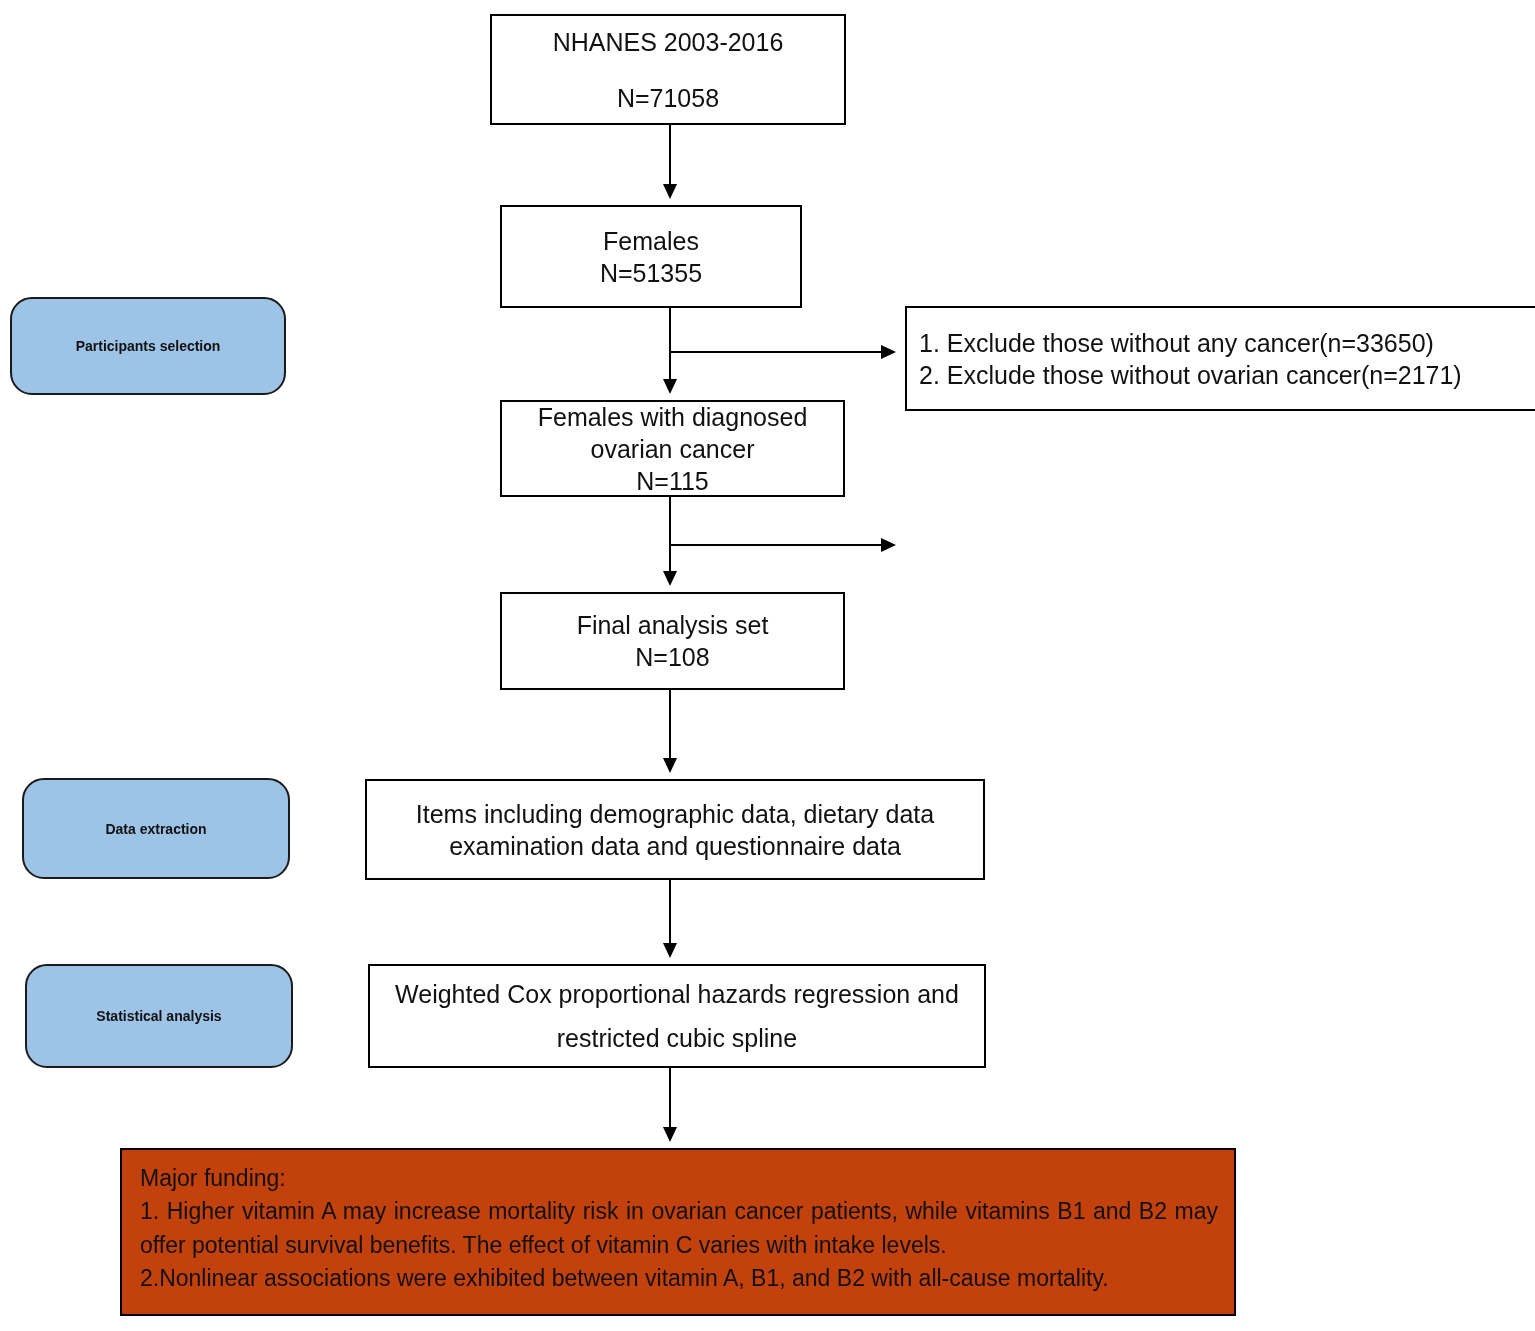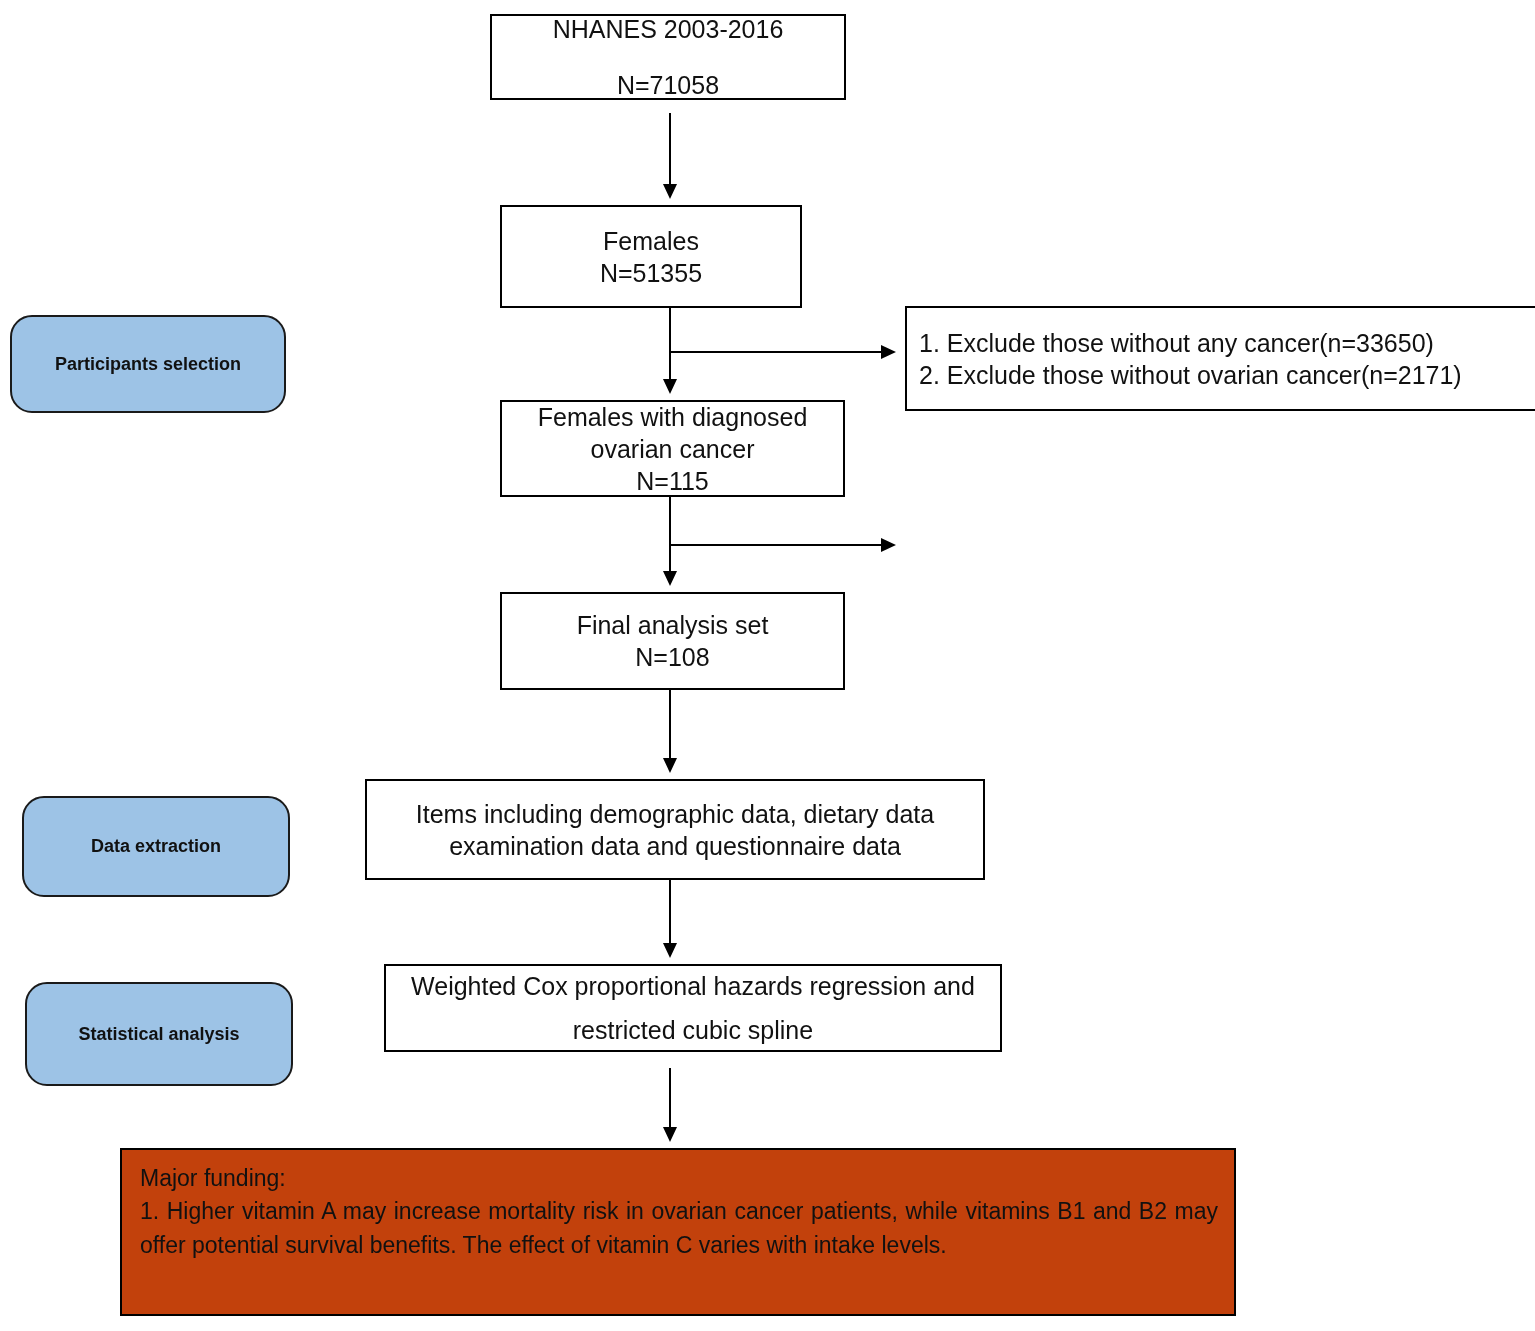--- a/index.html
+++ b/index.html
@@ -43,22 +43,21 @@
   .stage {
     position: absolute;
     border: 2px solid #1a1a1a;
     background: #9DC3E6;
     border-radius: 22px;
     display: flex;
     justify-content: center;
     align-items: center;
     text-align: center;
     font-weight: bold;
-    font-size: 18px;
-    margin-top: 18px;
+    font-size: 14px;
   }
 
   .findings {
     position: absolute;
     border: 2px solid #000000;
     background: #c2410c;
     font-size: 23px;
     line-height: 1.45;
     padding: 12px 16px 8px 18px;
   }
@@ -92,21 +91,21 @@
   </div>
 
   <div class="stage" style="left: 22px; top: 778px; width: 268px; height: 101px; background: rgb(157, 195, 230);">
     <span>Data extraction</span>
   </div>
 
   <div class="stage" style="left: 25px; top: 964px; width: 268px; height: 104px; background: rgb(157, 195, 230);">
     <span>Statistical analysis</span>
   </div>
 
-  <div class="node" style="left:490px; top:14px; width:356px; height:86px;gap:24px;">
+  <div class="node" style="left:490px; top:14px; width:356px; height:111px;gap:24px;">
     <div>NHANES 2003-2016</div>
     <div>N=71058</div>
   </div>
 
   <div class="node" style="left:500px; top:205px; width:302px; height:103px;">
     <div>Females</div>
     <div>N=51355</div>
   </div>
 
   <div class="node note-left" style="left:905px; top:306px; width:739px; height:105px;">
@@ -124,23 +123,24 @@
   <div class="node" style="left:500px; top:592px; width:345px; height:98px;">
     <div>Final analysis set</div>
     <div>N=108</div>
   </div>
 
   <div class="node" style="left:365px; top:779px; width:620px; height:101px;">
     <div>Items including demographic data, dietary data</div>
     <div>examination data and questionnaire data</div>
   </div>
 
-  <div class="node" style="left:384px; top:964px; width:618px; height:88px;gap:12px;">
+  <div class="node" style="left:368px; top:964px; width:618px; height:104px;gap:12px;">
     <div>Weighted Cox proportional hazards regression and</div>
     <div>restricted cubic spline</div>
   </div>
 
   <div class="findings" style="left:120px; top:1148px; width:1116px; height:168px;">
     <div>Major funding:</div>
     <div class="just">1. Higher vitamin A may increase mortality risk in ovarian cancer patients, while vitamins B1 and B2 may offer potential survival benefits. The effect of vitamin C varies with intake levels.</div>
+    <div>2.Nonlinear associations were exhibited between vitamin A, B1, and B2 with all-cause mortality.</div>
   </div>
 
 </div>
 
 </body></html>

